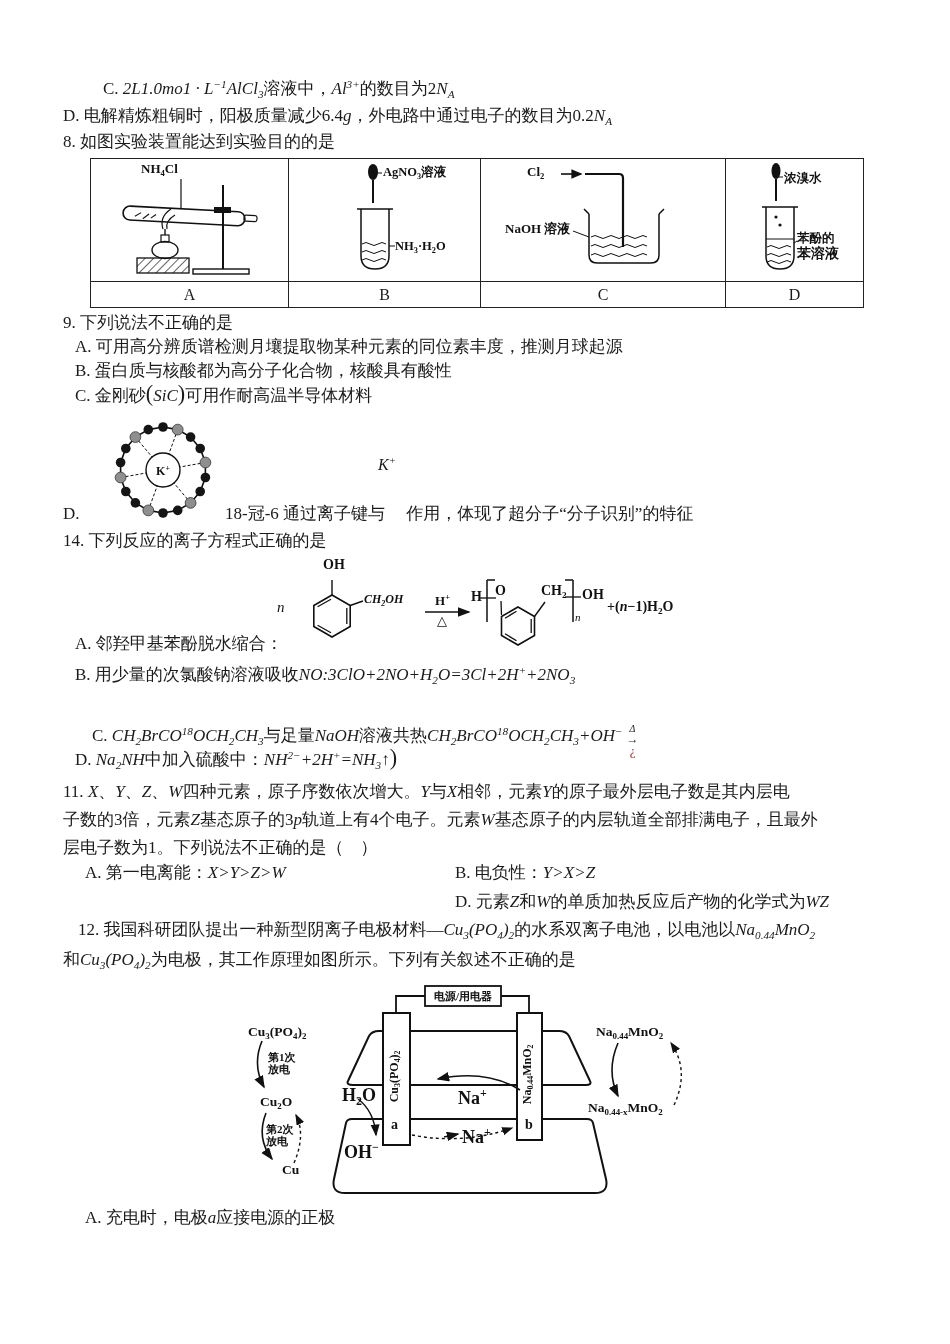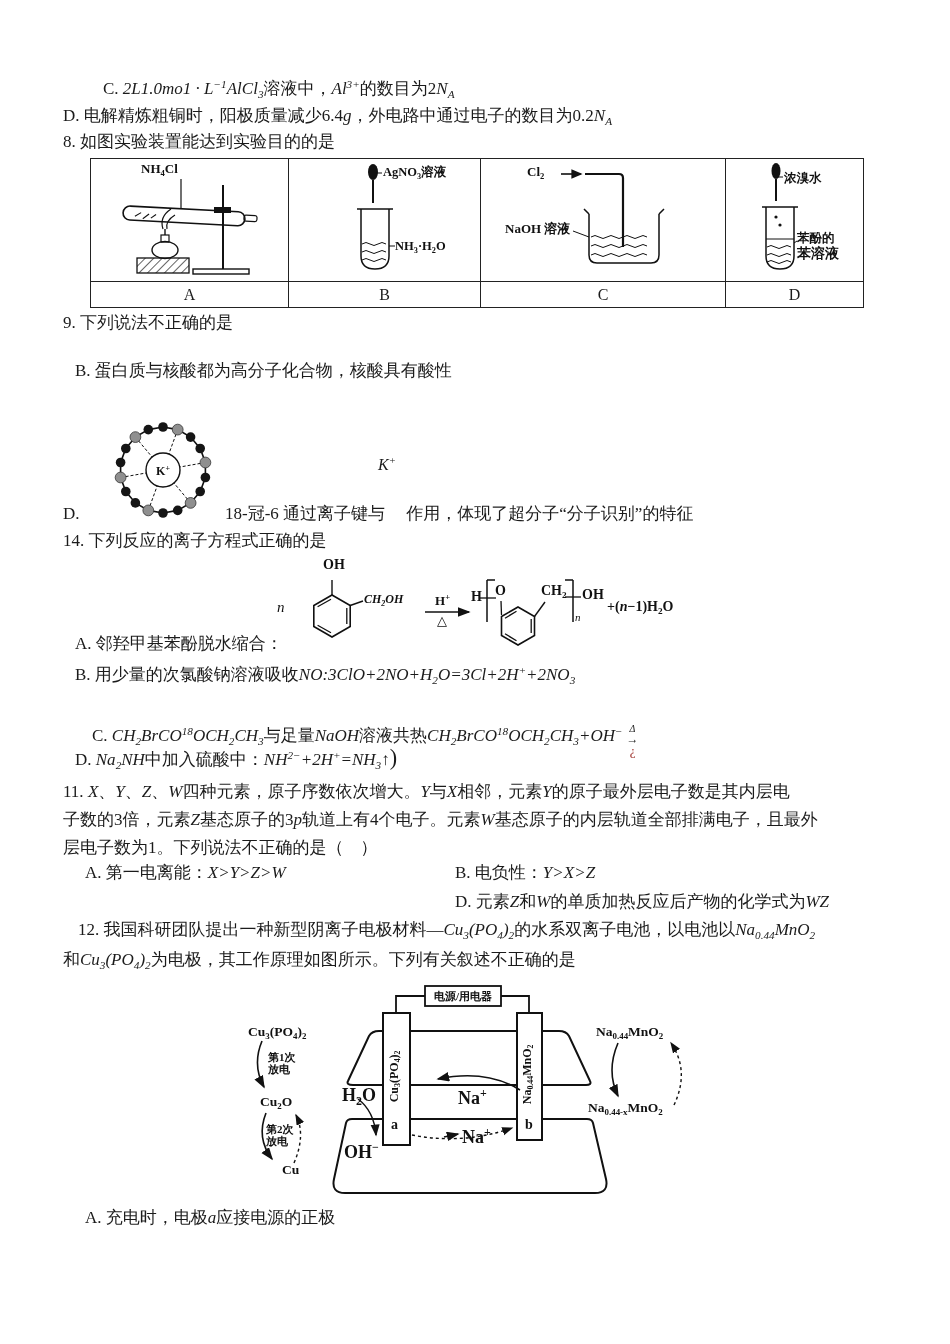--- a/index.html
+++ b/index.html
@@ -126,21 +126,23 @@
     </div>
     <div class="trow" style="height:26px;">
       <div class="tcell tlab" style="width:198px;">A</div>
       <div class="tcell tlab" style="width:192px;">B</div>
       <div class="tcell tlab" style="width:245px;">C</div>
       <div class="tcell tlab" style="width:137px;">D</div>
     </div>
   </div>
 
   <div class="line" style="left:63px;top:312px;"><span>9. 下列说法不正确的是</span></div>
+  <div class="line" style="left:75px;top:336px;"><span>A. 可用高分辨质谱检测月壤提取物某种元素的同位素丰度，推测月球起源</span></div>
   <div class="line" style="left:75px;top:360px;"><span>B. 蛋白质与核酸都为高分子化合物，核酸具有酸性</span></div>
+  <div class="line" style="left:75px;top:383px;"><span>C. 金刚砂</span><span class="big">(</span><span class="i">SiC</span><span class="big">)</span><span>可用作耐高温半导体材料</span></div>
 
   <div class="abs" style="left:105px;top:420px;width:116px;height:100px;">
     <svg width="116" height="100" viewBox="0 0 116 100">
       <path d="M58,7 L72.7,9.6 L85.6,17.1 L95.2,28.5 L100.4,42.5 L100.4,57.5 L95.2,71.5 L85.6,82.9 L72.7,90.4 L58,93 L43.3,90.4 L30.4,82.9 L20.8,71.5 L15.6,57.5 L15.6,42.5 L20.8,28.5 L30.4,17.1 L43.3,9.6 Z" fill="none" stroke="#111" stroke-width="1.6"></path>
       <g stroke="#111" stroke-width="1" stroke-dasharray="3,2">
         <line x1="58" y1="50" x2="72.7" y2="9.6"></line>
           <line x1="58" y1="50" x2="100.4" y2="42.5"></line>
         <line x1="58" y1="50" x2="85.6" y2="82.9"></line>
           <line x1="58" y1="50" x2="43.3" y2="90.4"></line>
         <line x1="58" y1="50" x2="15.6" y2="57.5"></line>

